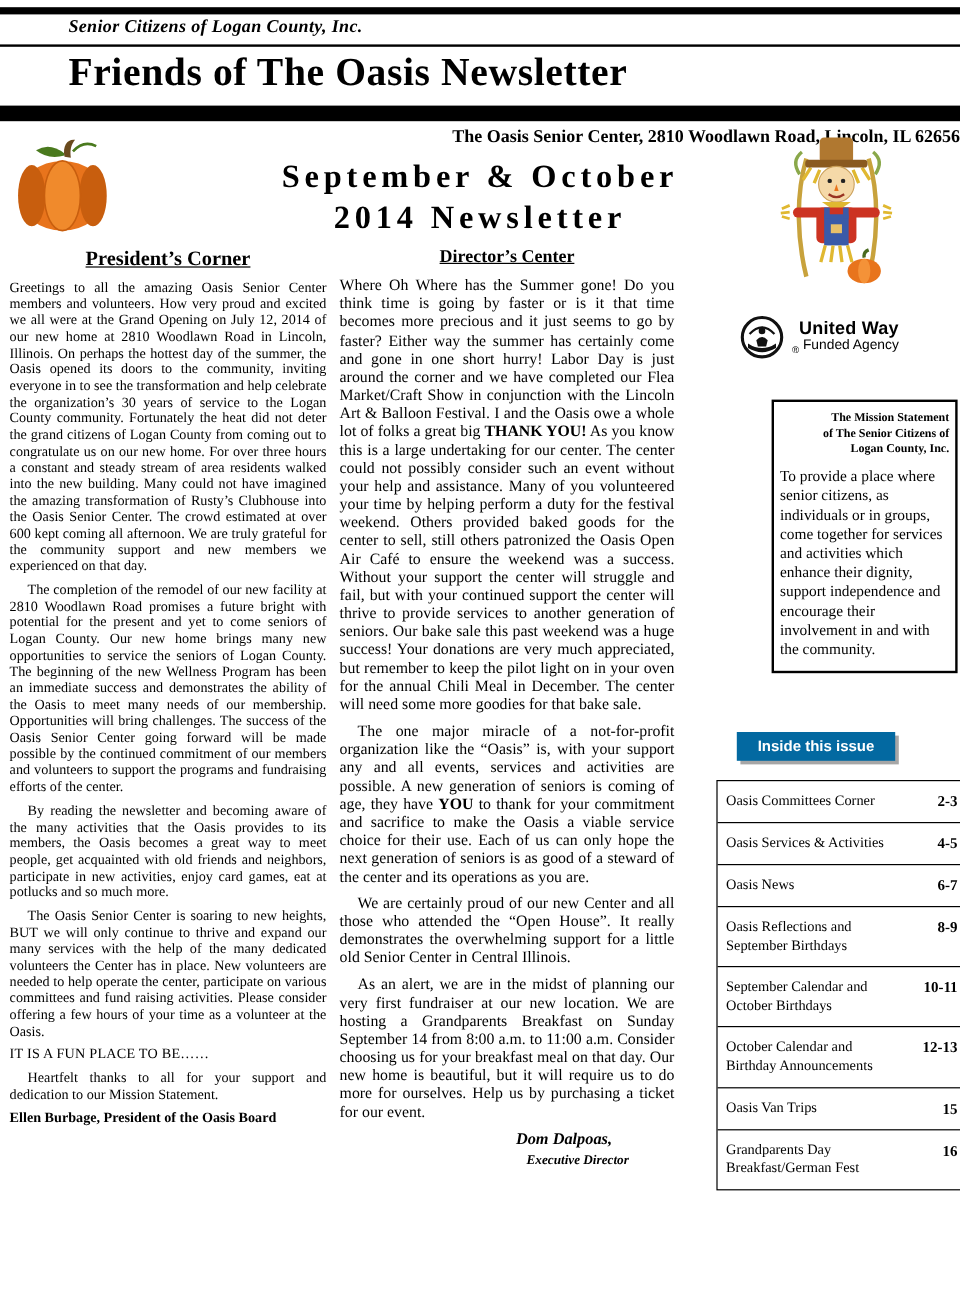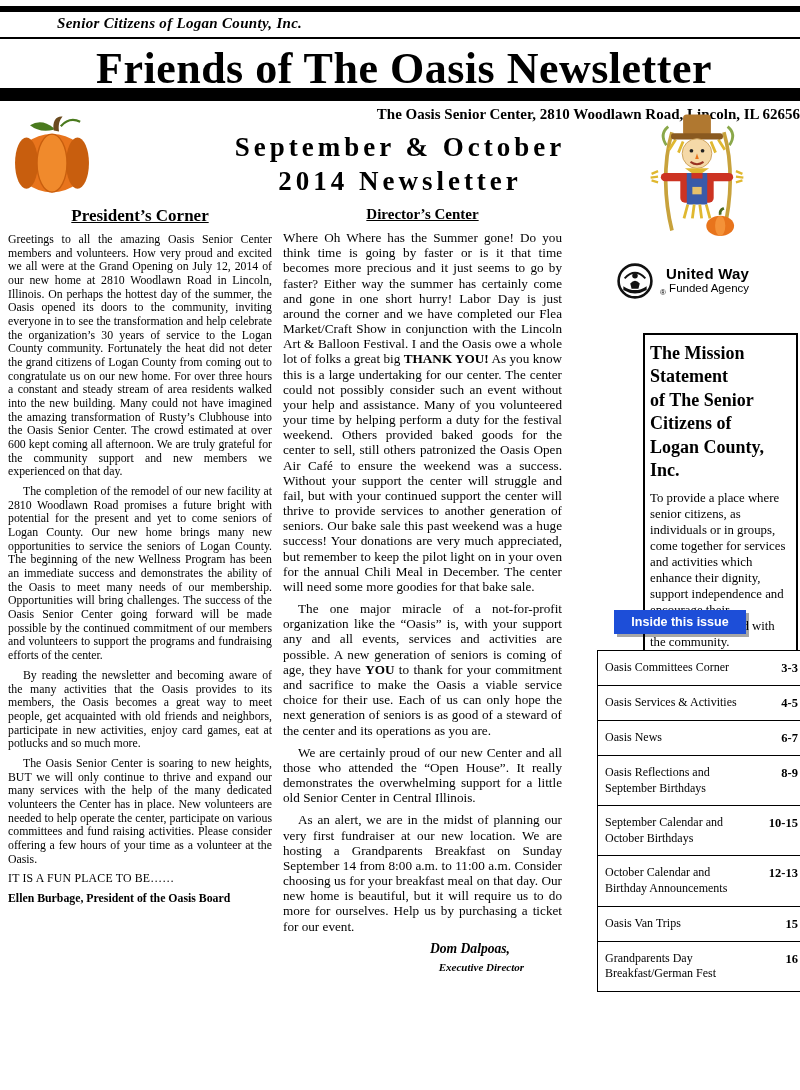--- a/index.html
+++ b/index.html
@@ -4,21 +4,21 @@
 <style>
   * { margin:0; padding:0; box-sizing:border-box; }
   html,body { background:#fff; }
   body { width:800px; font-family:"Liberation Serif", serif; color:#000; }
   .page { position:relative; width:800px; height:1090px; background:#fff; overflow:hidden; }
 
   
   .rule-top   { position:absolute; top:6px;  left:0; width:100%; height:6px;  background:#000; }
   .org-name   { position:absolute; top:15px; left:57px; font-size:15px; font-weight:bold; font-style:italic; letter-spacing:.3px; }
   .rule-thin  { position:absolute; top:37px; left:0; width:100%; height:2px; background:#000; }
-  .main-title { position:absolute; top:43px; left:57px; font-size:44px; font-weight:bold; letter-spacing:.5px;margin-left:39px; }
+  .main-title { position:absolute; top:43px; left:57px; font-size:33px; font-weight:bold; letter-spacing:.5px; }
   .rule-thick { position:absolute; top:88px; left:0; width:100%; height:13px; background:#000; }
   .address    { position:absolute; top:106px; left:0; width:100%; text-align:right; font-weight:bold; font-size:15px; }
   .issue      { position:absolute; top:131px; left:0; width:100%; text-align:center; font-weight:bold; font-size:27px; letter-spacing:4px; line-height:1.25; }
 
   .art-pumpkin   { position:absolute; top:112px; left:8px; }
   .art-scarecrow { position:absolute; top:108px; left:646px; }
 
   
   .col-left { position:absolute; top:206px; left:8px;   width:264px; }
   .col-mid  { position:absolute; top:206px; left:283px; width:279px; }
@@ -33,24 +33,24 @@
   .sig-mid2 { font-weight:bold; font-style:italic; font-size:11px; text-align:right; padding-right:38px; margin-top:4px; }
 
   
   .united-way { position:absolute; top:262px; left:616px; width:176px; display:flex; align-items:center; gap:6px; }
   .uw-text { font-family:"Liberation Sans", sans-serif; }
   .uw-name { font-size:15px; font-weight:bold; letter-spacing:.2px;text-align:right; }
   .uw-sub  { font-size:11.5px; }
   .uw-reg  { font-size:8px; vertical-align:sub; }
 
   .mission { position:absolute; top:333px; left:643px; width:155px; border:2px solid #000; padding:7px 5px 9px 5px; background:#fff; }
-  .mission-head { text-align:left; font-weight:bold; font-size:18px; line-height:1.3; margin-bottom:9px; }
+  .mission-head { text-align:right; font-weight:bold; font-size:10px; line-height:1.3; margin-bottom:9px; }
   .mission-body { font-size:12.8px; line-height:1.25; }
 
-  .inside-tab { position:absolute; top:610px; left:614px; width:132px; background:#1d4ed8; color:#fff;
+  .inside-tab { position:absolute; top:610px; left:614px; width:132px; background:#0369a1; color:#fff;
                 font-family:"Liberation Sans", sans-serif; font-weight:bold; font-size:12.5px;
                 text-align:center; padding:5px 0; box-shadow:3px 3px 0 rgba(0,0,0,.35); }
 
   .toc { position:absolute; top:650px; left:597px; width:208px; border:1.5px solid #000; background:#fff; }
   .toc-row { display:flex; justify-content:space-between; align-items:flex-start; padding:9px 6px 9px 7px; border-bottom:1.2px solid #000; }
   .toc-row:last-child { border-bottom:none; }
   .toc-label { font-size:12px; line-height:1.3; width:140px; }
   .toc-page  { font-size:12.5px; font-weight:bold; padding-top:1px; }
 </style>
 </head>
@@ -110,20 +110,21 @@
     </svg>
   </div>
 
   <section class="col-left">
     <h2>President’s Corner</h2>
     <p>Greetings to all the amazing Oasis Senior Center members and volunteers.  How very proud and excited we all were at the Grand Opening on July 12, 2014 of our new home at 2810 Woodlawn Road in Lincoln, Illinois.  On perhaps the hottest day of the summer, the Oasis opened its doors to the community, inviting everyone in to see the transformation and help celebrate the organization’s 30 years of service to the Logan County community. Fortunately the heat did not deter the grand citizens of Logan County from coming out to congratulate us on our new home.  For over three hours a constant and steady stream of area residents walked into the new building.  Many could not have imagined the amazing transformation of Rusty’s Clubhouse into the Oasis Senior Center. The crowd estimated at over 600 kept coming all afternoon. We are truly grateful for the community support and new members we experienced on that day.</p>
     <p class="indent">The completion of the remodel of our new facility at 2810 Woodlawn Road promises a future bright with potential for the present and yet to come seniors of Logan County.  Our new home brings many new opportunities to service the seniors of Logan County.  The beginning of the new Wellness Program has been an immediate success and demonstrates the ability of the Oasis to meet many needs of our membership.  Opportunities will bring challenges.  The success of the Oasis Senior Center going forward will be made possible by the continued commitment of our members and volunteers to support the programs and fundraising efforts of the center.</p>
     <p class="indent">By reading the newsletter and becoming aware of the many activities that the Oasis provides to its members, the Oasis becomes a great way to meet people, get acquainted with old friends and neighbors, participate in new activities, enjoy card games, eat at potlucks and so much more.</p>
     <p class="indent">The Oasis Senior Center is soaring to new heights, BUT we will only continue to thrive and expand our many services with the help of the many dedicated volunteers the Center has in place. New volunteers are needed to help operate the center, participate on various committees and fund raising activities.  Please consider offering a few hours of your time as a volunteer at the Oasis.</p>
     <p class="fun-line">IT IS A FUN PLACE TO BE……</p>
+    <p class="indent">Heartfelt thanks to all for your support and dedication to our Mission Statement.</p>
     <p class="sig-left">Ellen Burbage, President  of  the  Oasis Board</p>
   </section>
 
   <section class="col-mid">
     <h2>Director’s Center</h2>
     <p><span>Where Oh Where has the Summer gone! Do you think time is going by faster or is it that time becomes more precious and it just seems to go by faster? Either way the summer has certainly come and gone in one short hurry! Labor Day is just around the corner and we have completed our Flea Market/Craft Show in conjunction with the Lincoln Art &amp; Balloon Festival. I and the Oasis owe a whole lot of folks a great big </span><b>THANK YOU!</b><span>  As you know this is a large  undertaking for our center.  The center could not possibly consider such an event without your help and assistance. Many of you volunteered your time by helping perform a duty for the festival weekend. Others provided baked goods for the center to sell, still others patronized the Oasis Open Air Café to ensure the weekend was a success. Without your support the center will struggle and fail, but with your continued support the center will thrive to provide services to another generation of seniors. Our bake sale this past weekend was a huge success!  Your donations are very much appreciated, but remember to keep the pilot light on in your oven for the annual Chili Meal in December. The center will need some more goodies for that bake sale.</span></p>
     <p class="indent"><span>The one major miracle of a not-for-profit organization like the “Oasis” is, with your support any and all events, services and activities are possible. A new generation of seniors is coming of age, they have </span><b>YOU</b><span> to thank for your commitment and sacrifice to make  the Oasis a viable service choice for their use. Each of us can only hope the next generation of  seniors is as good of a steward of  the center and its operations as you are.</span></p>
     <p class="indent">We are certainly proud of our new Center and all those who attended the “Open House”. It really demonstrates the overwhelming support for a little old Senior Center in Central Illinois.</p>
     <p class="indent">As an alert, we are in the midst of planning our very first fundraiser at our new location. We are hosting a Grandparents Breakfast on Sunday September 14 from 8:00 a.m. to 11:00 a.m. Consider choosing us for your breakfast meal on that day. Our new home is beautiful, but it will require us to do more for ourselves. Help us by purchasing a ticket for our event.</p>
     <div class="sig-mid">Dom Dalpoas,</div>
@@ -151,37 +152,37 @@
       <div>Logan County, Inc.</div>
     </div>
     <div class="mission-body">To provide a place where senior citizens, as individuals or in groups, come together for services and activities which enhance their dignity, support independence and encourage their involvement in and with the community.</div>
   </div>
 
   <div class="inside-tab">Inside this issue</div>
 
   <div class="toc">
     <div class="toc-row">
       <div class="toc-label">Oasis Committees Corner</div>
-      <div class="toc-page">3-3</div>
+      <div class="toc-page">2-3</div>
     </div>
     <div class="toc-row">
       <div class="toc-label">Oasis Services &amp; Activities</div>
       <div class="toc-page">4-5</div>
     </div>
     <div class="toc-row">
       <div class="toc-label">Oasis  News</div>
       <div class="toc-page">6-7</div>
     </div>
     <div class="toc-row">
       <div class="toc-label">Oasis Reflections and September Birthdays</div>
       <div class="toc-page">8-9</div>
     </div>
     <div class="toc-row">
       <div class="toc-label">September Calendar and October Birthdays</div>
-      <div class="toc-page">10-15</div>
+      <div class="toc-page">10-11</div>
     </div>
     <div class="toc-row">
       <div class="toc-label">October Calendar and Birthday Announcements</div>
       <div class="toc-page">12-13</div>
     </div>
     <div class="toc-row">
       <div class="toc-label">Oasis Van Trips</div>
       <div class="toc-page">15</div>
     </div>
     <div class="toc-row">

